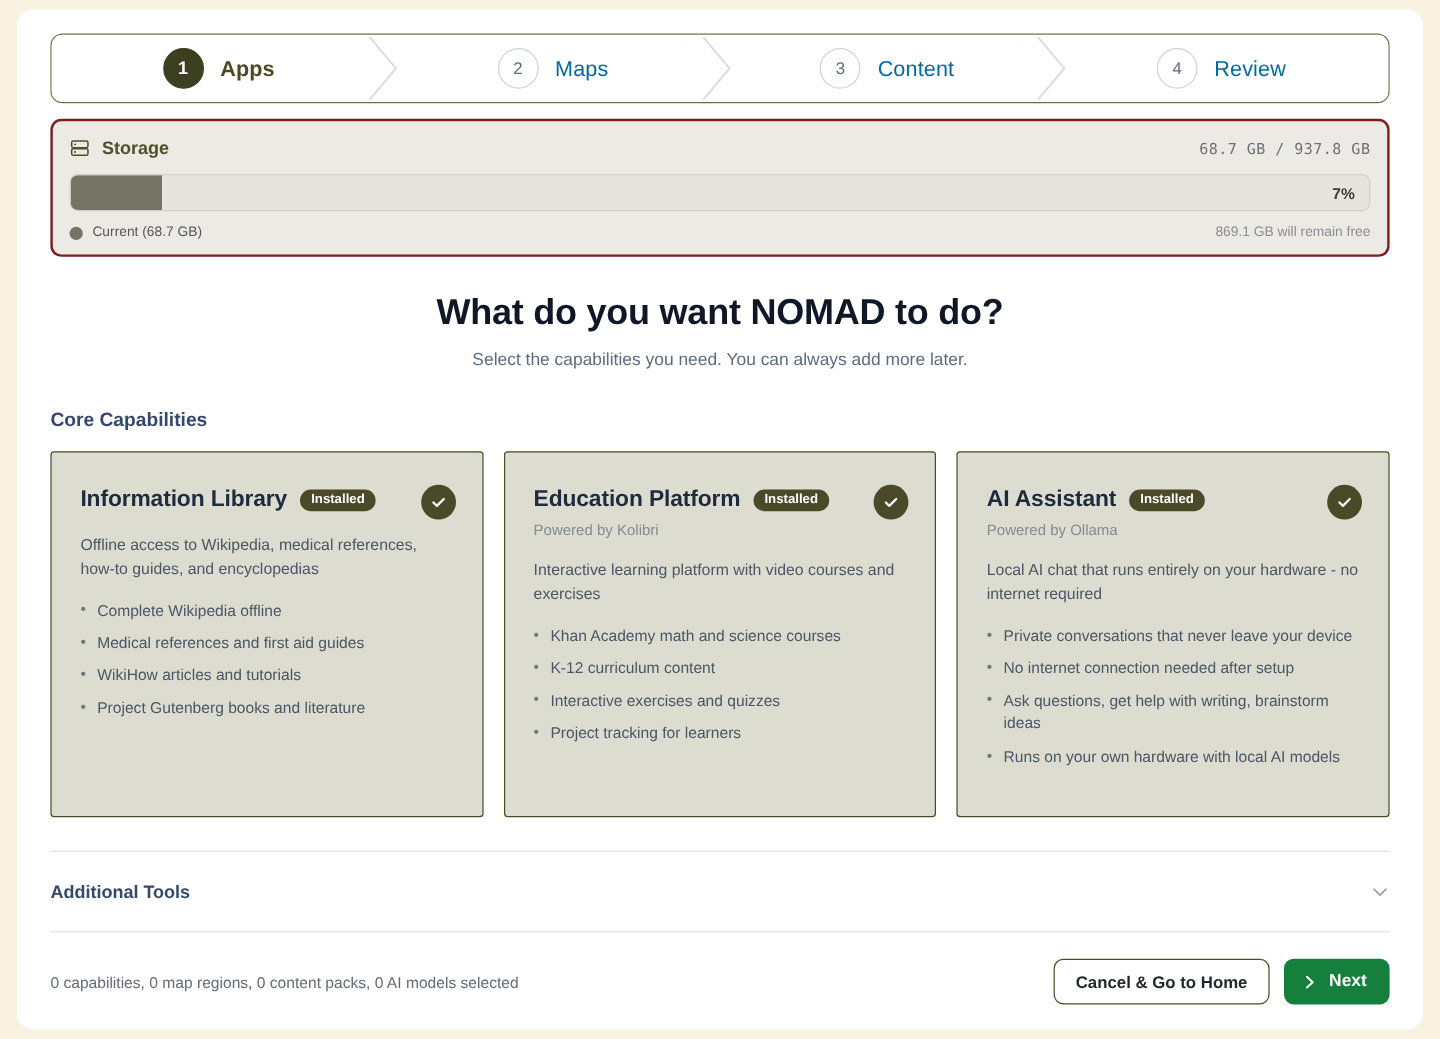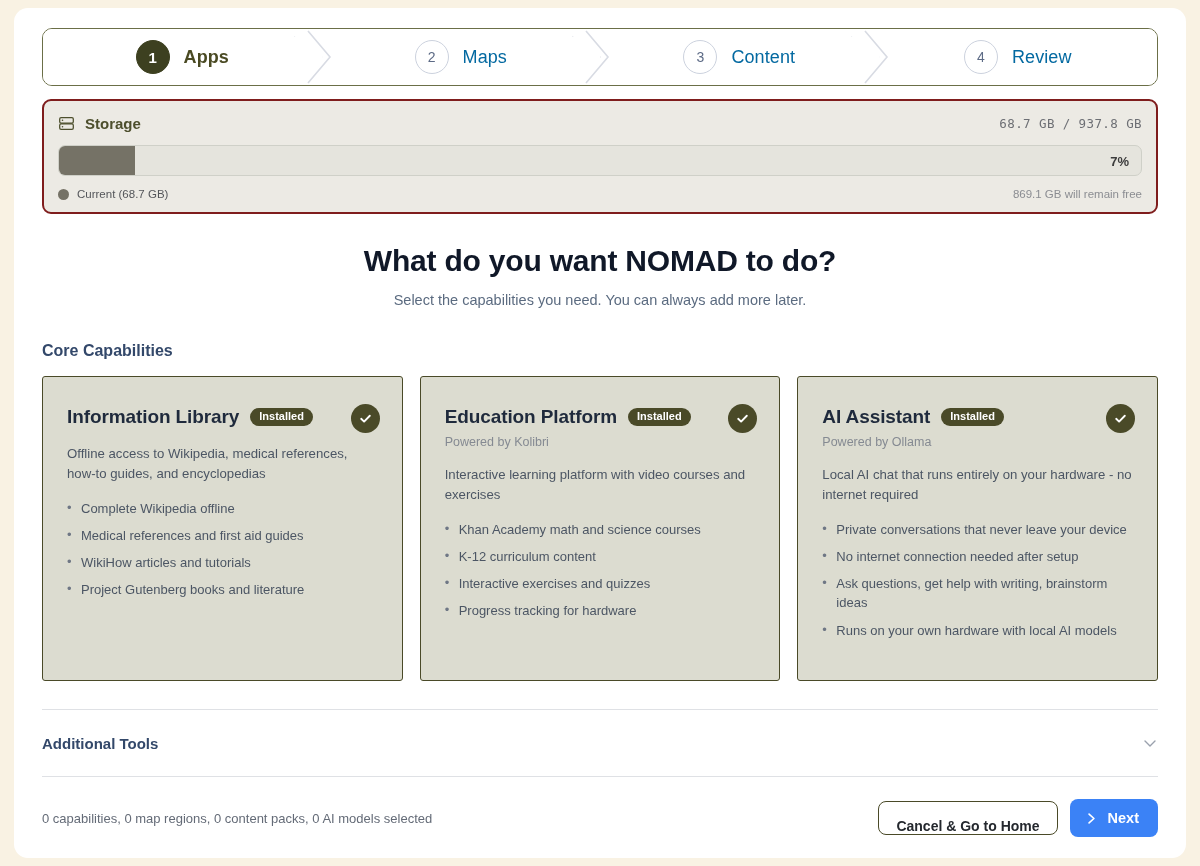--- a/index.html
+++ b/index.html
@@ -254,35 +254,35 @@
   
   .footer {
     margin-top: 22px;
     display: flex; align-items: center; justify-content: space-between;
   }
   .footer-status {
     font-size: 13px; color: #646b77;
   }
   .footer-actions { display: flex; align-items: center; gap: 12px; }
   .btn-cancel {
-    height: 22px;
-    padding: 16px 17px;
+    height: 38px;
+    padding: 4px 17px;
     background: #ffffff;
     border: 1.6px solid #4a4a28;
     border-radius: 8px;
     font-size: 14px;
     font-weight: bold;
     color: #24282e;
     font-family: "Liberation Sans", sans-serif;
     cursor: pointer;
   }
   .btn-next {
     height: 38px;
     padding: 0 19px 0 15px;
-    background: #3b82f6;
+    background: #15803d;
     border: none;
     border-radius: 8px;
     font-size: 14.5px;
     font-weight: bold;
     color: #ffffff;
     display: flex; align-items: center; gap: 10px;
     font-family: "Liberation Sans", sans-serif;
     cursor: pointer;
   }
 </style>
@@ -390,21 +390,21 @@
         <div class="card-titlerow">
           <span class="card-title">Education Platform</span>
           <span class="badge">Installed</span>
         </div>
         <div class="card-sub">Powered by Kolibri</div>
         <div class="card-desc">Interactive learning platform with video courses and exercises</div>
         <ul class="card-list">
           <li>Khan Academy math and science courses</li>
           <li>K-12 curriculum content</li>
           <li>Interactive exercises and quizzes</li>
-          <li>Progress tracking for hardware</li>
+          <li>Project tracking for learners</li>
         </ul>
       </div>
 
       <div class="card">
         <div class="card-check">
           <svg width="15" height="15" viewBox="0 0 16 16">
             <path d="M3.4 8.3 L6.5 11.3 L12.6 5.1" fill="none" stroke="#ffffff" stroke-width="2" stroke-linecap="round" stroke-linejoin="round"></path>
           </svg>
         </div>
         <div class="card-titlerow">

